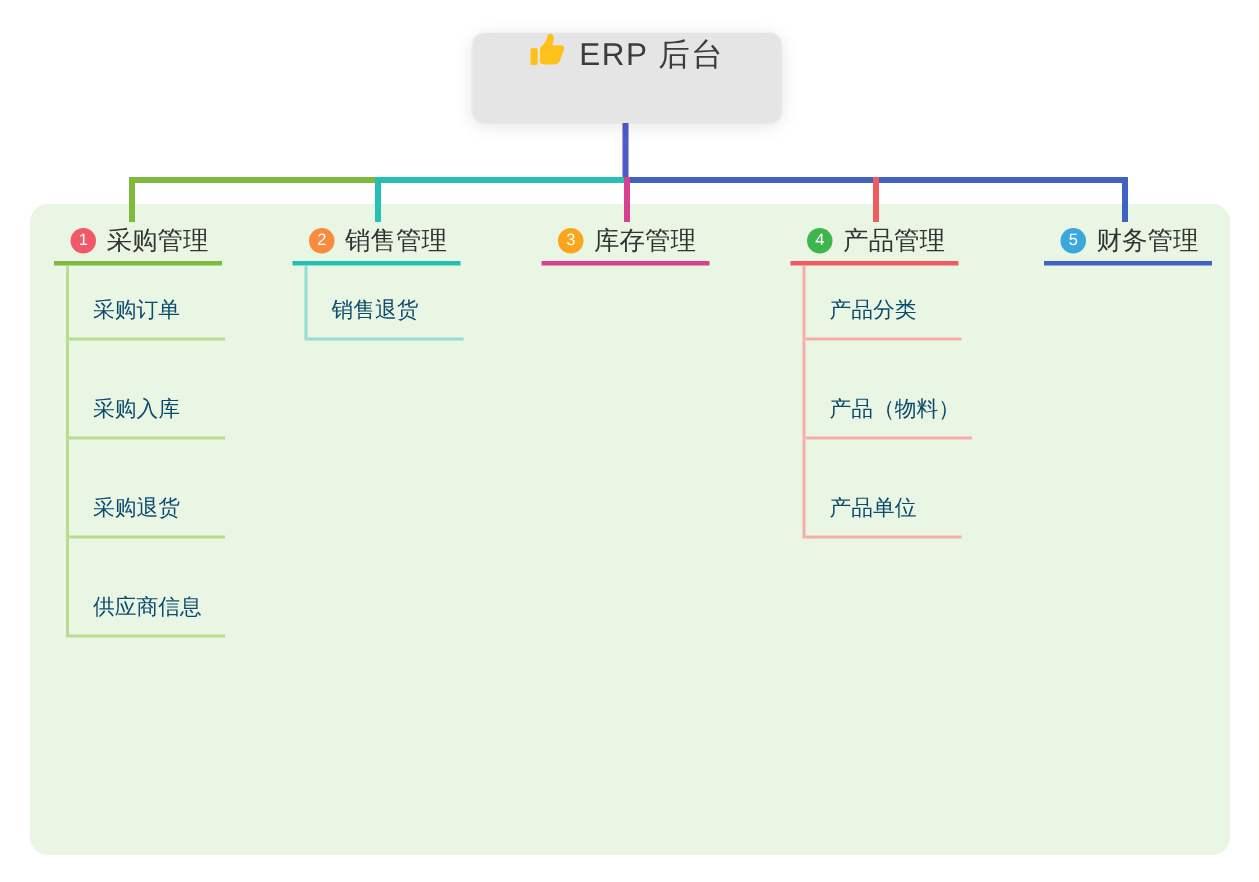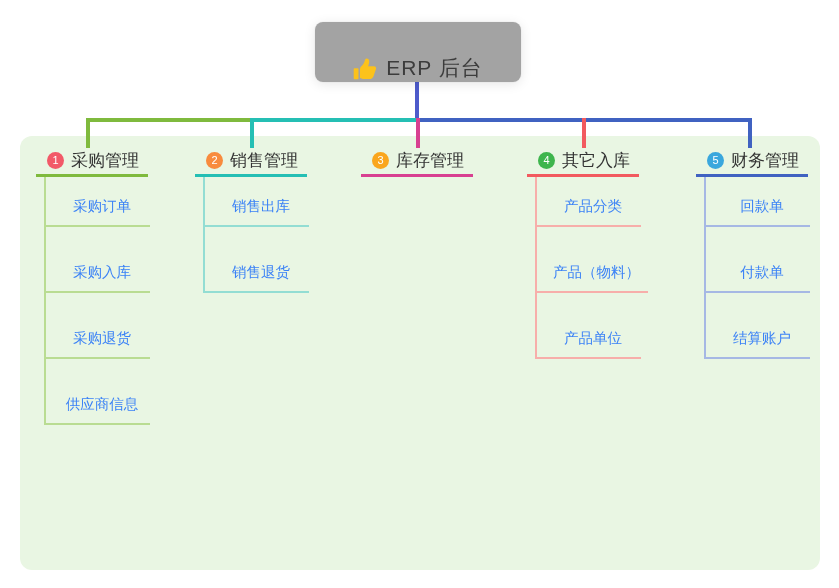--- a/index.html
+++ b/index.html
@@ -14,23 +14,23 @@
 
   
   .panel {
     position:absolute; left:20px; top:136px; width:800px; height:434px;
     background:#e9f6e3; border-radius:12px;
   }
 
   
   .root-card {
     position:absolute; left:315px; top:22px; width:206px; height:60px;
-    background:#a3a3a3; border-radius:8px;
+    background:#e5e5e5; border-radius:8px;
     box-shadow:0 2px 12px rgba(0,0,0,0.10), 0 0 0 1px rgba(0,0,0,0.02);
-    display:flex; align-items:flex-end; justify-content:center; gap:9px;
+    display:flex; align-items:flex-start; justify-content:center; gap:9px;
     cursor:pointer;
   }
   .root-label { font-size:21px; color:#3c3c3c; letter-spacing:1px; }
   .thumb { width:24px; height:24px; display:inline-flex; }
 
   
   .hline, .vline { position:absolute; }
 
   
   .branch { position:absolute; top:146px; }
@@ -45,21 +45,21 @@
     flex:0 0 auto; width:17px; height:17px; border-radius:50%;
     background:var(--badge); color:#fff; font-size:11px; line-height:17px;
     text-align:center; font-weight:400;
   }
   .children { margin-left:8px; }
   .child { display:flex; align-items:flex-end; height:66px; border-left:2px solid var(--lite); cursor:pointer; }
   .child:first-child { height:50px; }
   .child-label {
     display:inline-block; border-bottom:2px solid var(--lite);
     padding:0 8px 9px 16px; min-width:104px;
-    font-size:14.5px; color:#3b82f6; white-space:nowrap;text-align:center;
+    font-size:14.5px; color:#0c4a6e; white-space:nowrap;
   }
 </style>
 </head>
 <body>
 
 <div class="canvas">
 
   <div class="panel"></div>
 
   <div id="connectors">
@@ -105,61 +105,47 @@
           </div>
         </div>
   </div>
       <div class="branch" style="left: 195px; --main: #25bfb4; --lite: #93ddd3; --badge: #f88b3d;">
     <div class="topic">
       <span class="badge">2</span>
       <span class="topic-label">销售管理</span>
     </div>
     <div class="children">
           <div class="child">
-            <span class="child-label">销售出库</span>
-          </div>
-          <div class="child">
             <span class="child-label">销售退货</span>
           </div>
         </div>
   </div>
       <div class="branch" style="left: 361px; --main: #d84091; --lite: #f19cc5; --badge: #faa61d;">
     <div class="topic">
       <span class="badge">3</span>
       <span class="topic-label">库存管理</span>
     </div>
   </div>
       <div class="branch" style="left: 527px; --main: #f25a5f; --lite: #f7aeaa; --badge: #3eb54d;">
     <div class="topic">
       <span class="badge">4</span>
-      <span class="topic-label">其它入库</span>
+      <span class="topic-label">产品管理</span>
     </div>
     <div class="children">
           <div class="child">
             <span class="child-label">产品分类</span>
           </div>
           <div class="child">
             <span class="child-label">产品（物料）</span>
           </div>
           <div class="child">
             <span class="child-label">产品单位</span>
           </div>
         </div>
   </div>
       <div class="branch" style="left: 696px; --main: #4062c1; --lite: #a6b8e4; --badge: #3aa7dd;">
     <div class="topic">
       <span class="badge">5</span>
       <span class="topic-label">财务管理</span>
     </div>
-    <div class="children">
-          <div class="child">
-            <span class="child-label">回款单</span>
-          </div>
-          <div class="child">
-            <span class="child-label">付款单</span>
-          </div>
-          <div class="child">
-            <span class="child-label">结算账户</span>
-          </div>
-        </div>
   </div>
     </div>
 </div>
 
 </body></html>

